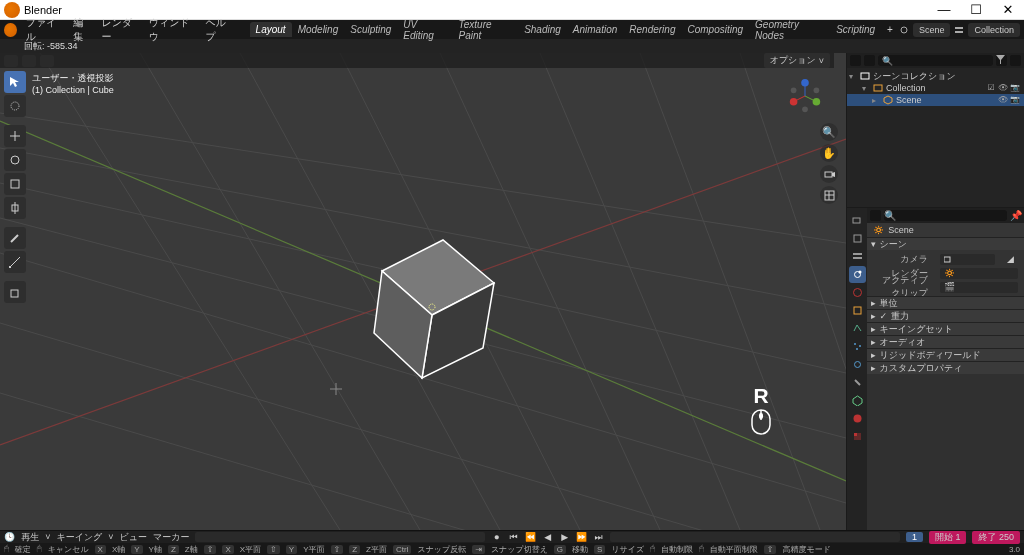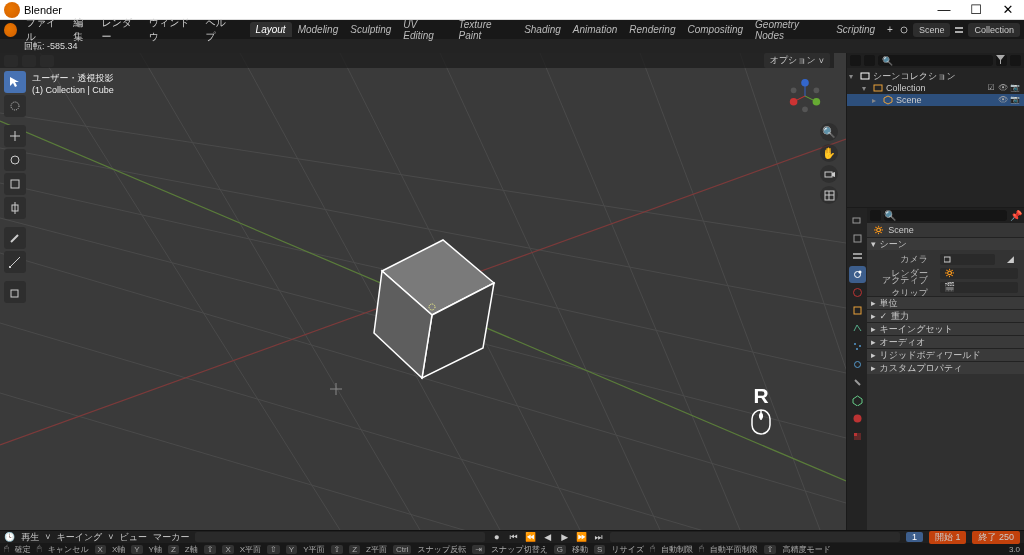--- a/index.html
+++ b/index.html
@@ -87,21 +87,21 @@
   .panel-b { background: #333; padding: 2px 6px; font-size: 9px; }
   .prow { height: 14px; display: flex; align-items: center; gap: 12px; }
   .prow .lbl { width: 55px; text-align: right; color: #bbb; font-size: 9px; }
   .prow .val { flex: 1; background: #2a2a2a; height: 11px; border-radius: 2px; display: flex; align-items: center; padding: 0 4px; }
 
   
   .timeline { height: 13px; background: #1f1f1f; display: flex; align-items: center; padding: 0 4px; gap: 6px; font-size: 9px; border-top: 1px solid #111; }
   .timeline .sp { flex: 1; background: #2a2a2a; height: 10px; border-radius: 2px; }
   .timeline .tb { width: 11px; height: 11px; display: flex; align-items: center; justify-content: center; color: #ccc; }
   .timeline .nf { background: #3d5e8c; padding: 0 6px; border-radius: 2px; color: #fff; }
-  .timeline .nb { background: #c2410c; padding: 0 6px; border-radius: 2px; }
+  .timeline .nb { background: #be185d; padding: 0 6px; border-radius: 2px; }
 
   
   .statusbar { height: 12px; background: #181818; display: flex; align-items: center; padding: 0 4px; gap: 6px; font-size: 8px; color: #aaa; }
   .statusbar .kb { background: #333; padding: 0 3px; border-radius: 2px; height: 9px; line-height: 9px; }
 </style>
 </head>
 <body>
 
 <div class="titlebar">
   <span class="icon"></span>

